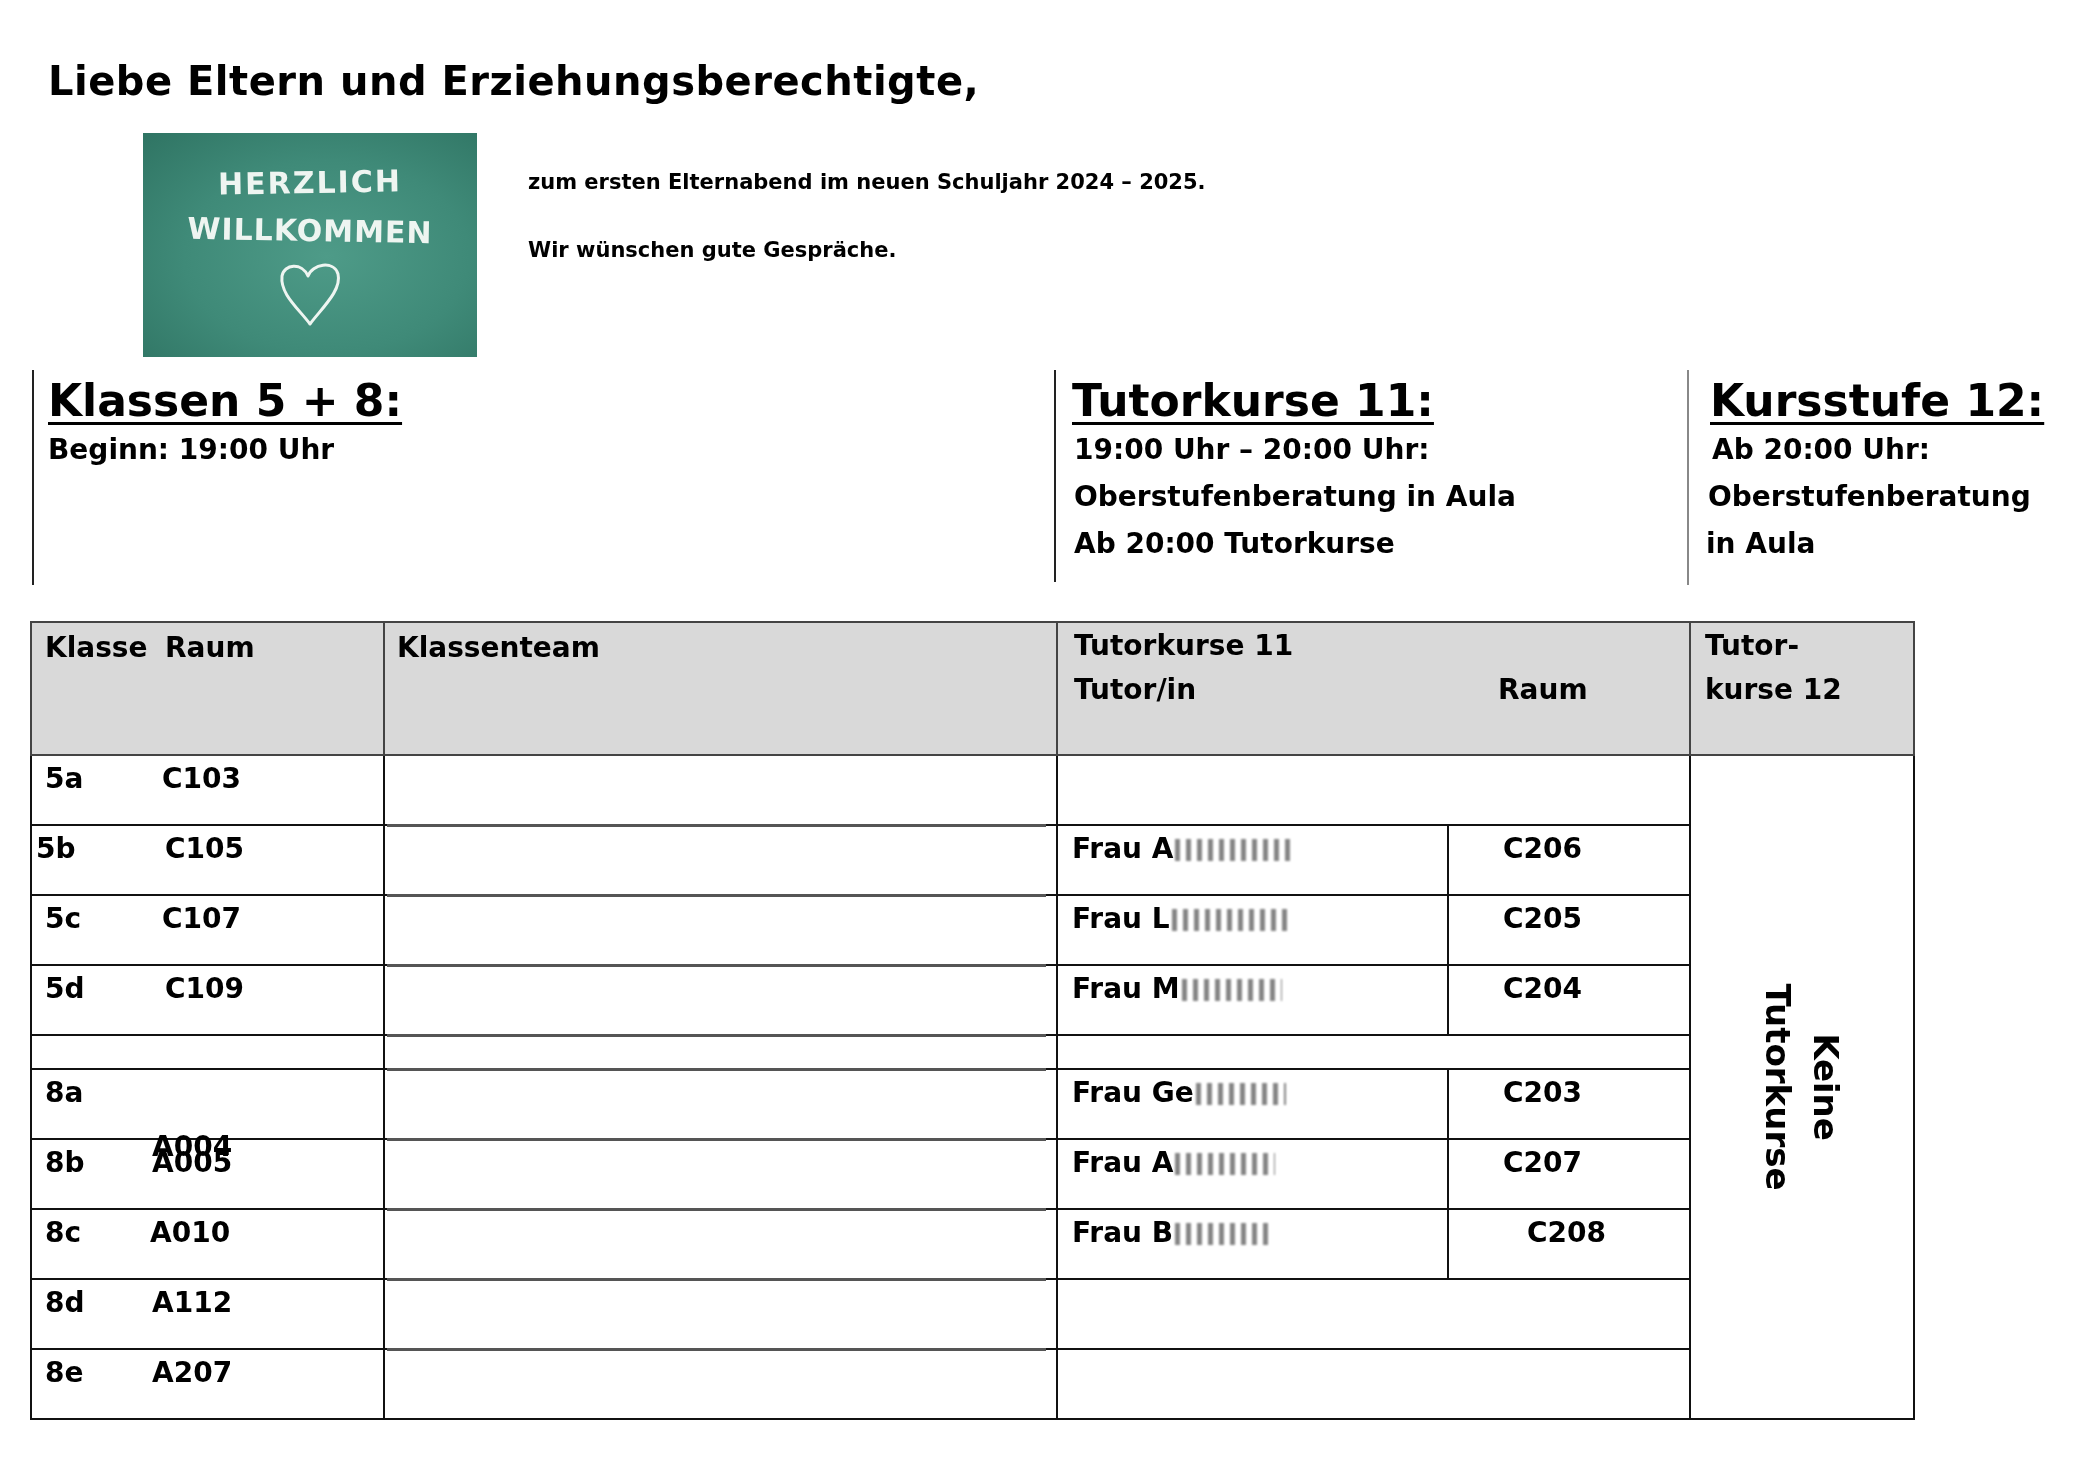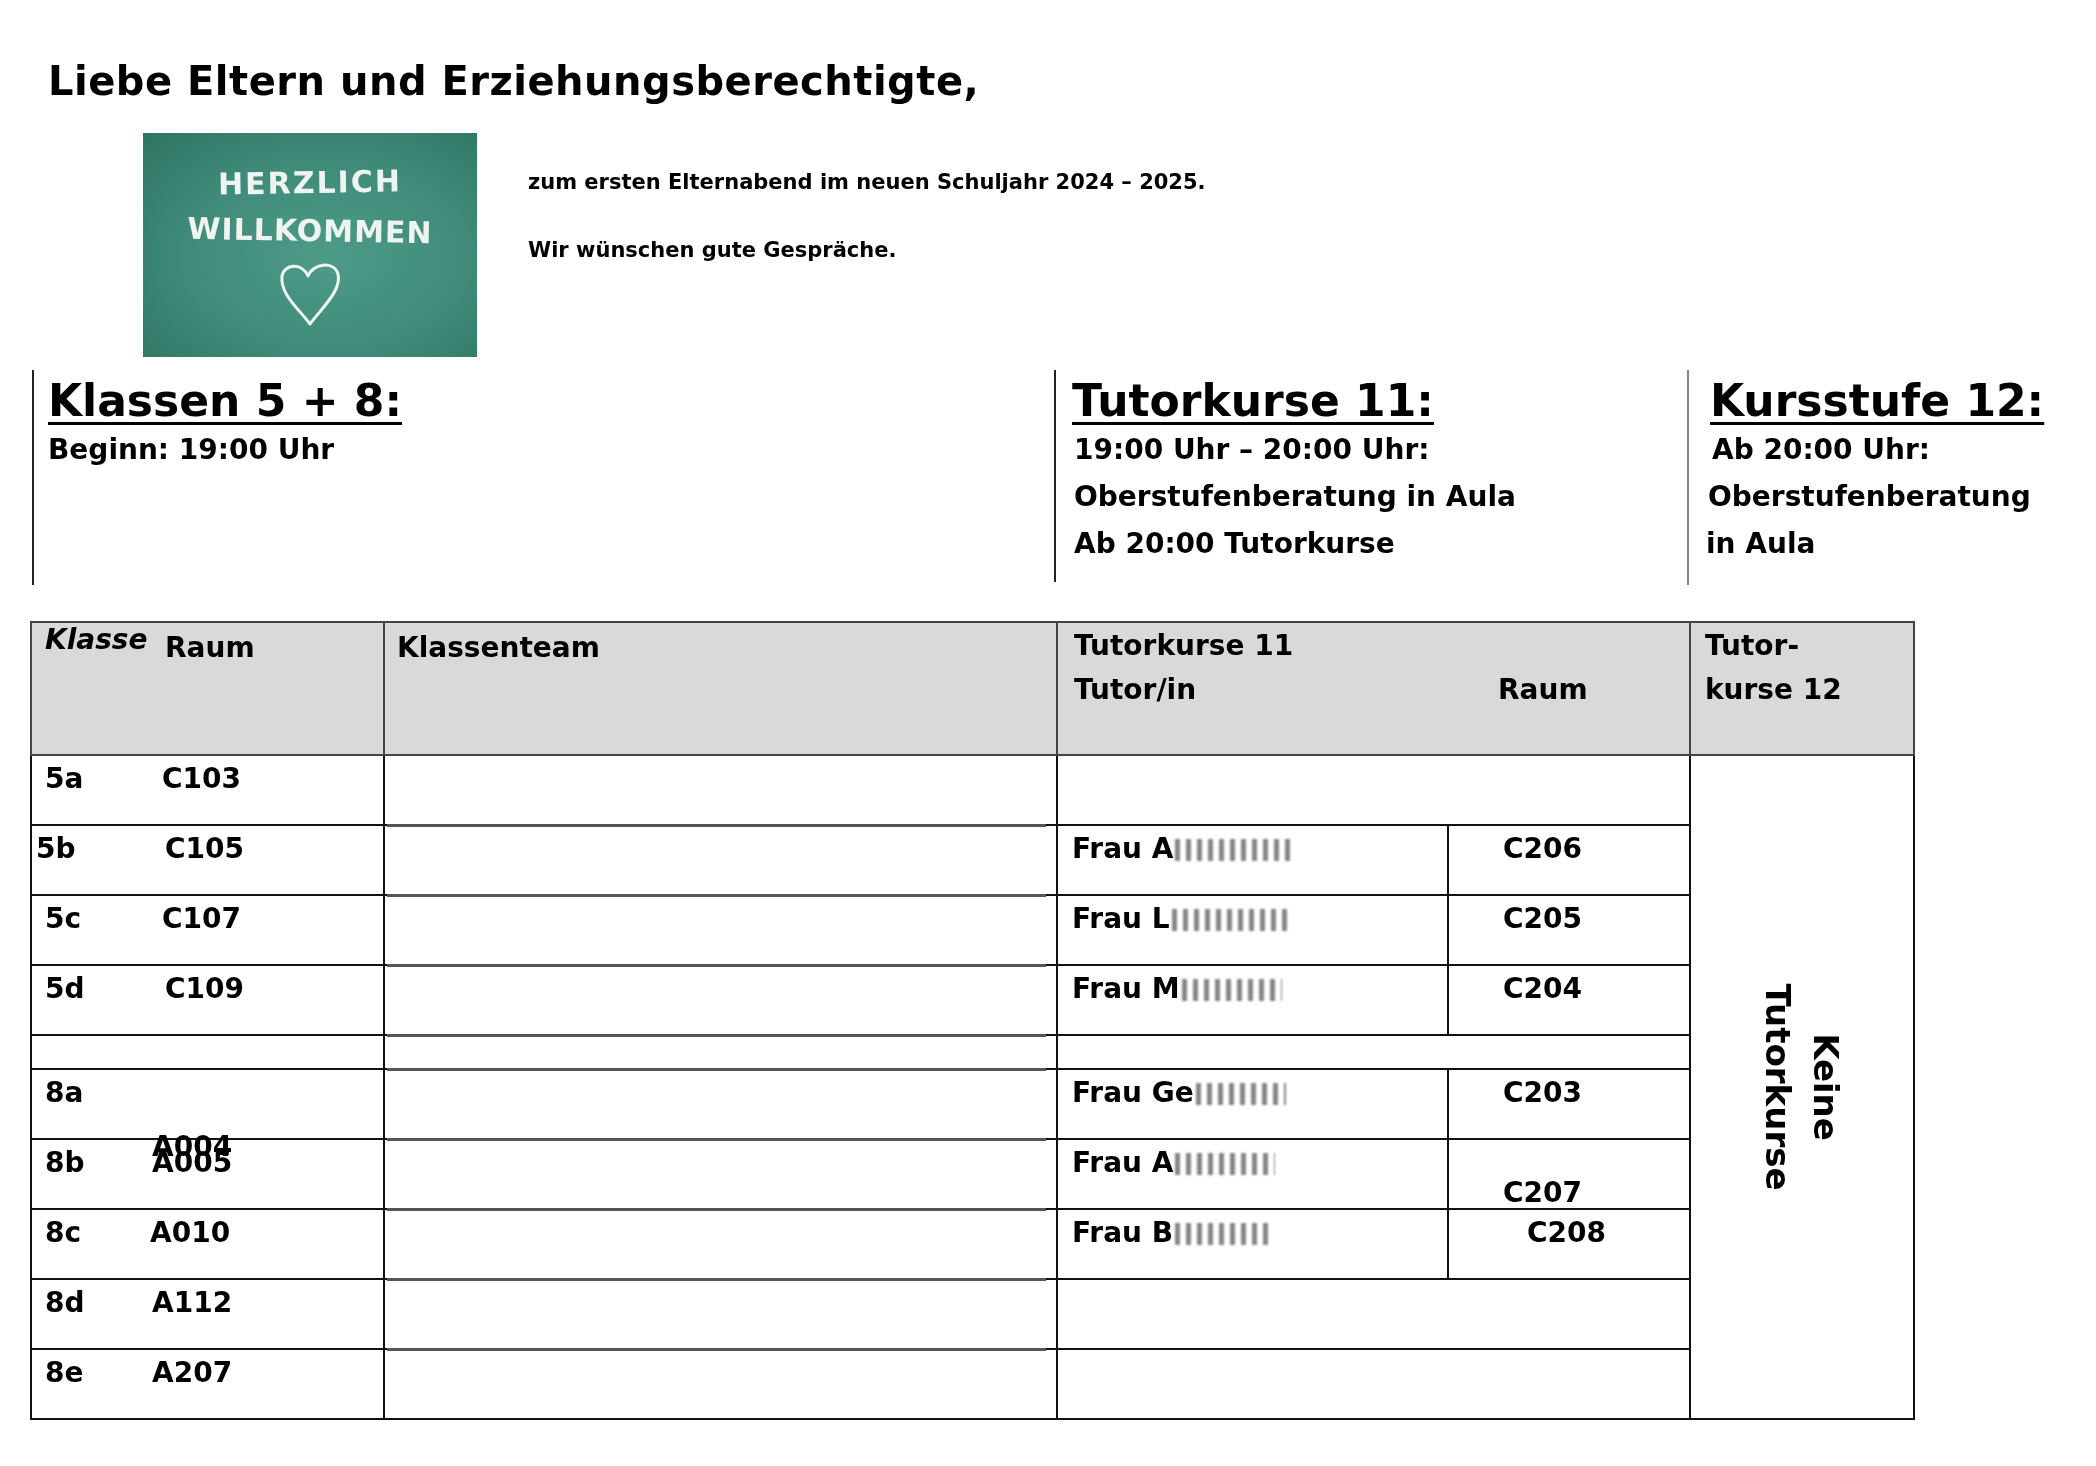--- a/index.html
+++ b/index.html
@@ -68,21 +68,21 @@
   <colgroup>
     <col style="width:353px">
     <col style="width:673px">
     <col style="width:391px">
     <col style="width:242px">
     <col style="width:224px">
   </colgroup>
   <tbody>
       <tr class="head">
     <td>
-      <span class="cell-text" style="left:13px; top:0;font-style:italic;">Klasse</span>
+      <span class="cell-text" style="left:13px; top:8px;">Klasse</span>
       <span class="cell-text" style="left:133px; top:8px;">Raum</span>
     </td>
     <td>
       <span class="cell-text" style="left:12px; top:8px;">Klassenteam</span>
     </td>
     <td colspan="2">
       <span class="cell-text" style="left:16px; top:6px;">Tutorkurse 11</span>
       <span class="cell-text" style="left:16px; top:50px;">Tutor/in</span>
       <span class="cell-text" style="left:440px; top:50px;">Raum</span>
     </td>
@@ -186,21 +186,21 @@
           <span class="cell-text" style="left:13px; top:6px;">8b</span>
         <span class="cell-text" style="left:120px; top:6px;">A005</span>
         </td>
     <td>
           <div class="team-blank"></div>
         </td>
     <td>
           <span class="cell-text" style="left:14px; top:6px;"><span>Frau A</span><span class="redacted" style="width:100px"></span></span>
         </td>
     <td>
-          <span class="cell-text" style="left:54px; top:6px;margin-top:30px;">C207</span>
+          <span class="cell-text" style="left:54px; top:6px;">C207</span>
         </td>
   </tr>
 
   <tr class="row">
     <td>
           <span class="cell-text" style="left:13px; top:6px;">8c</span>
         <span class="cell-text" style="left:118px; top:6px;">A010</span>
         </td>
     <td>
           <div class="team-blank"></div>

